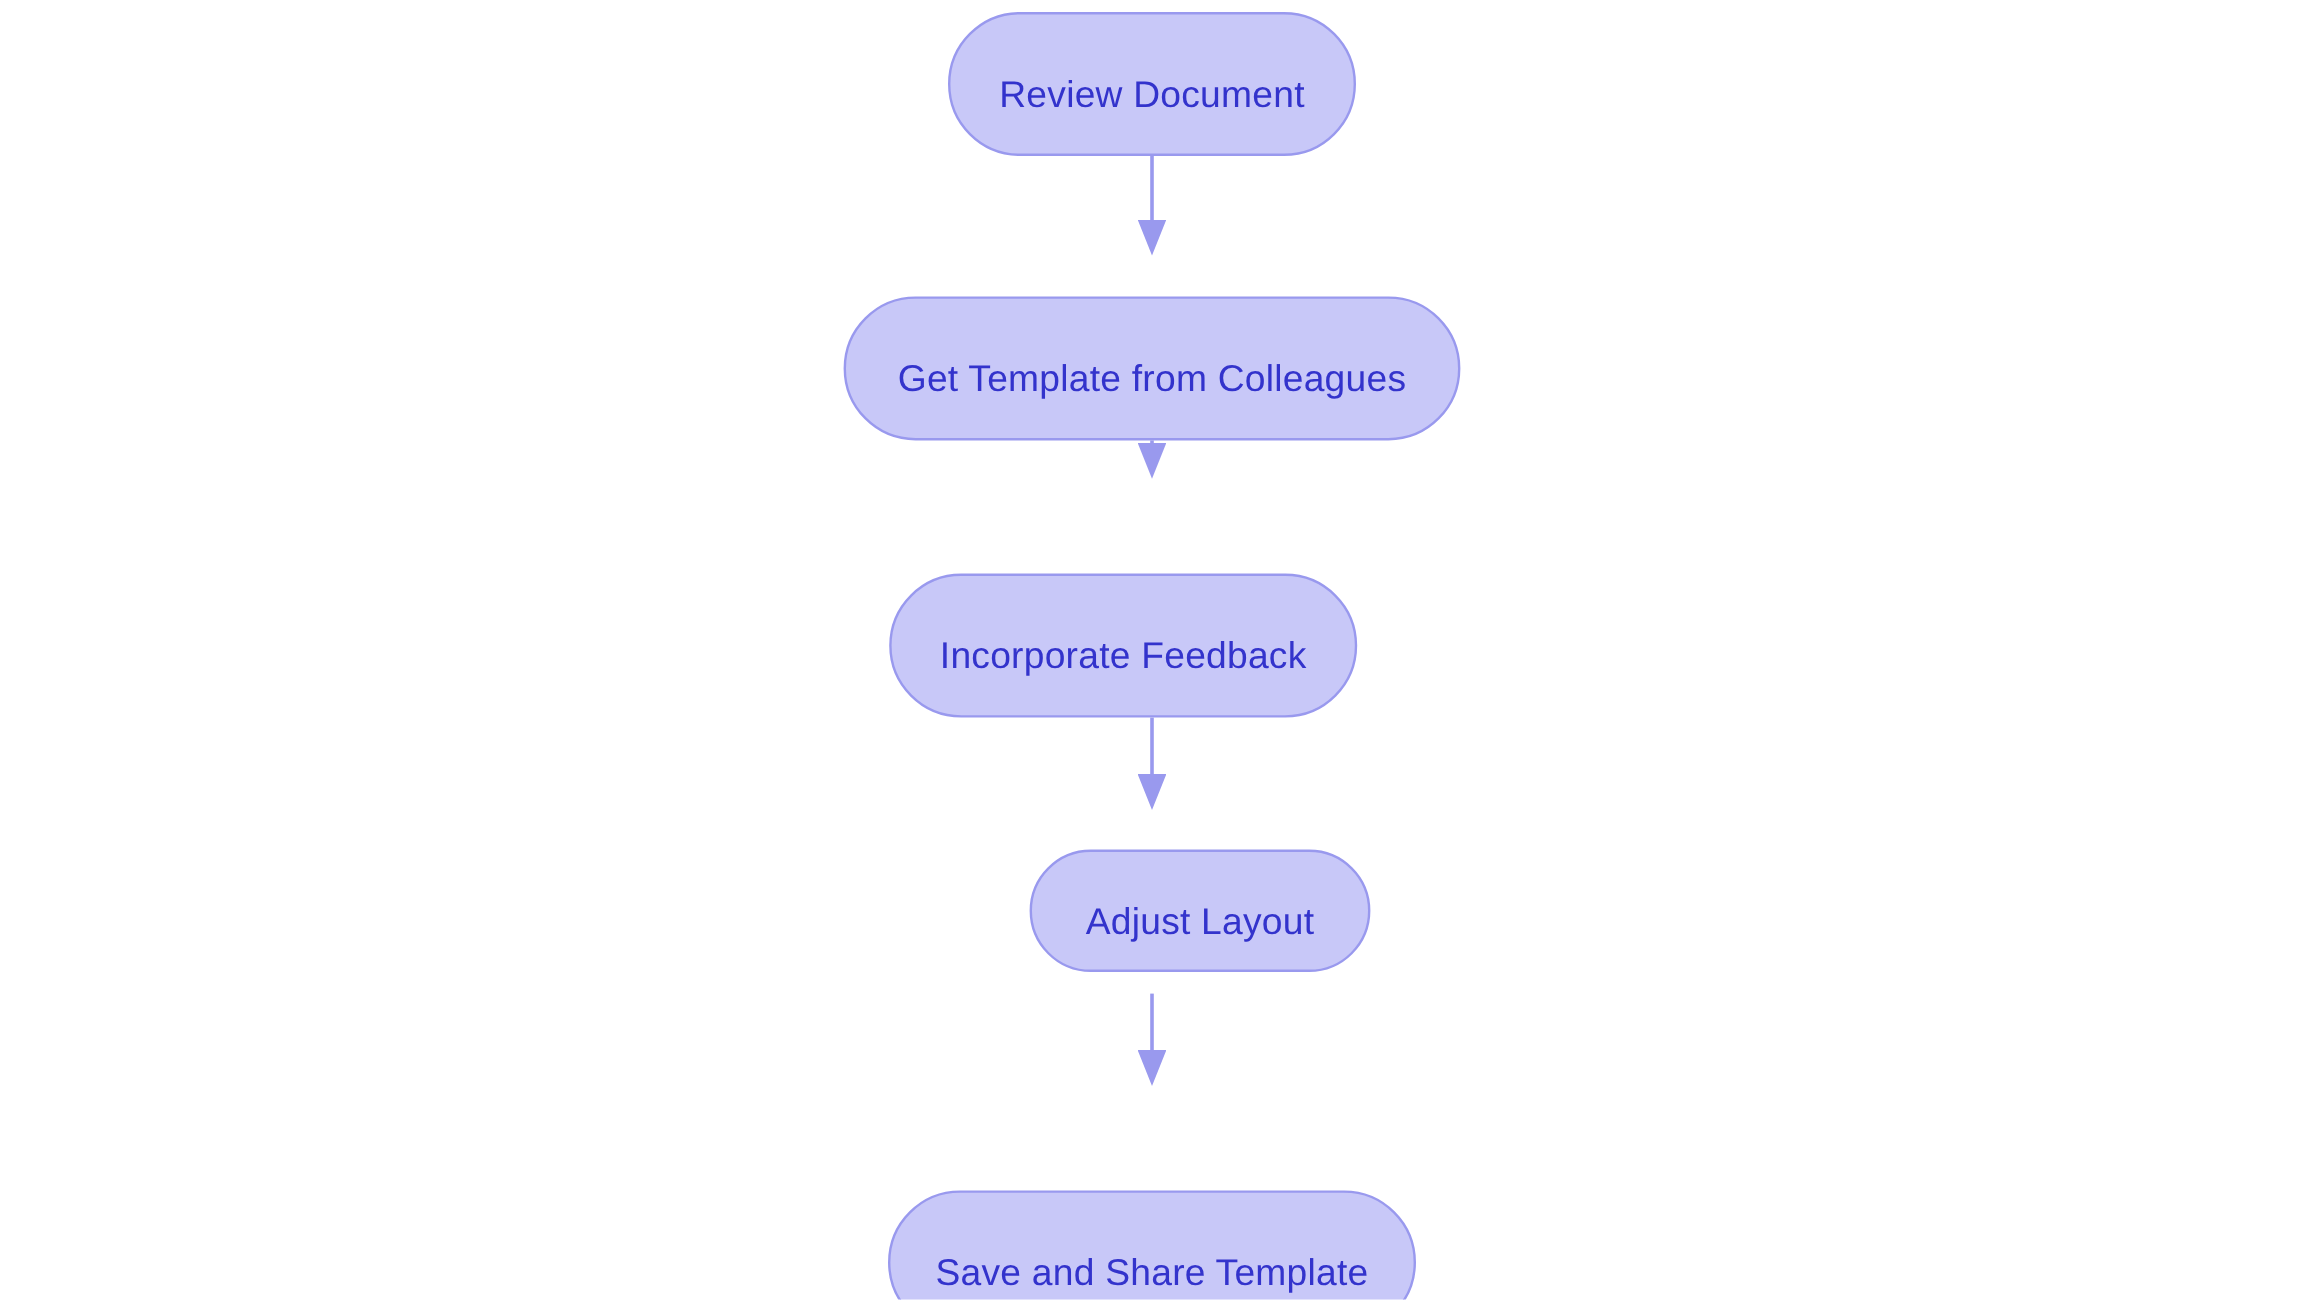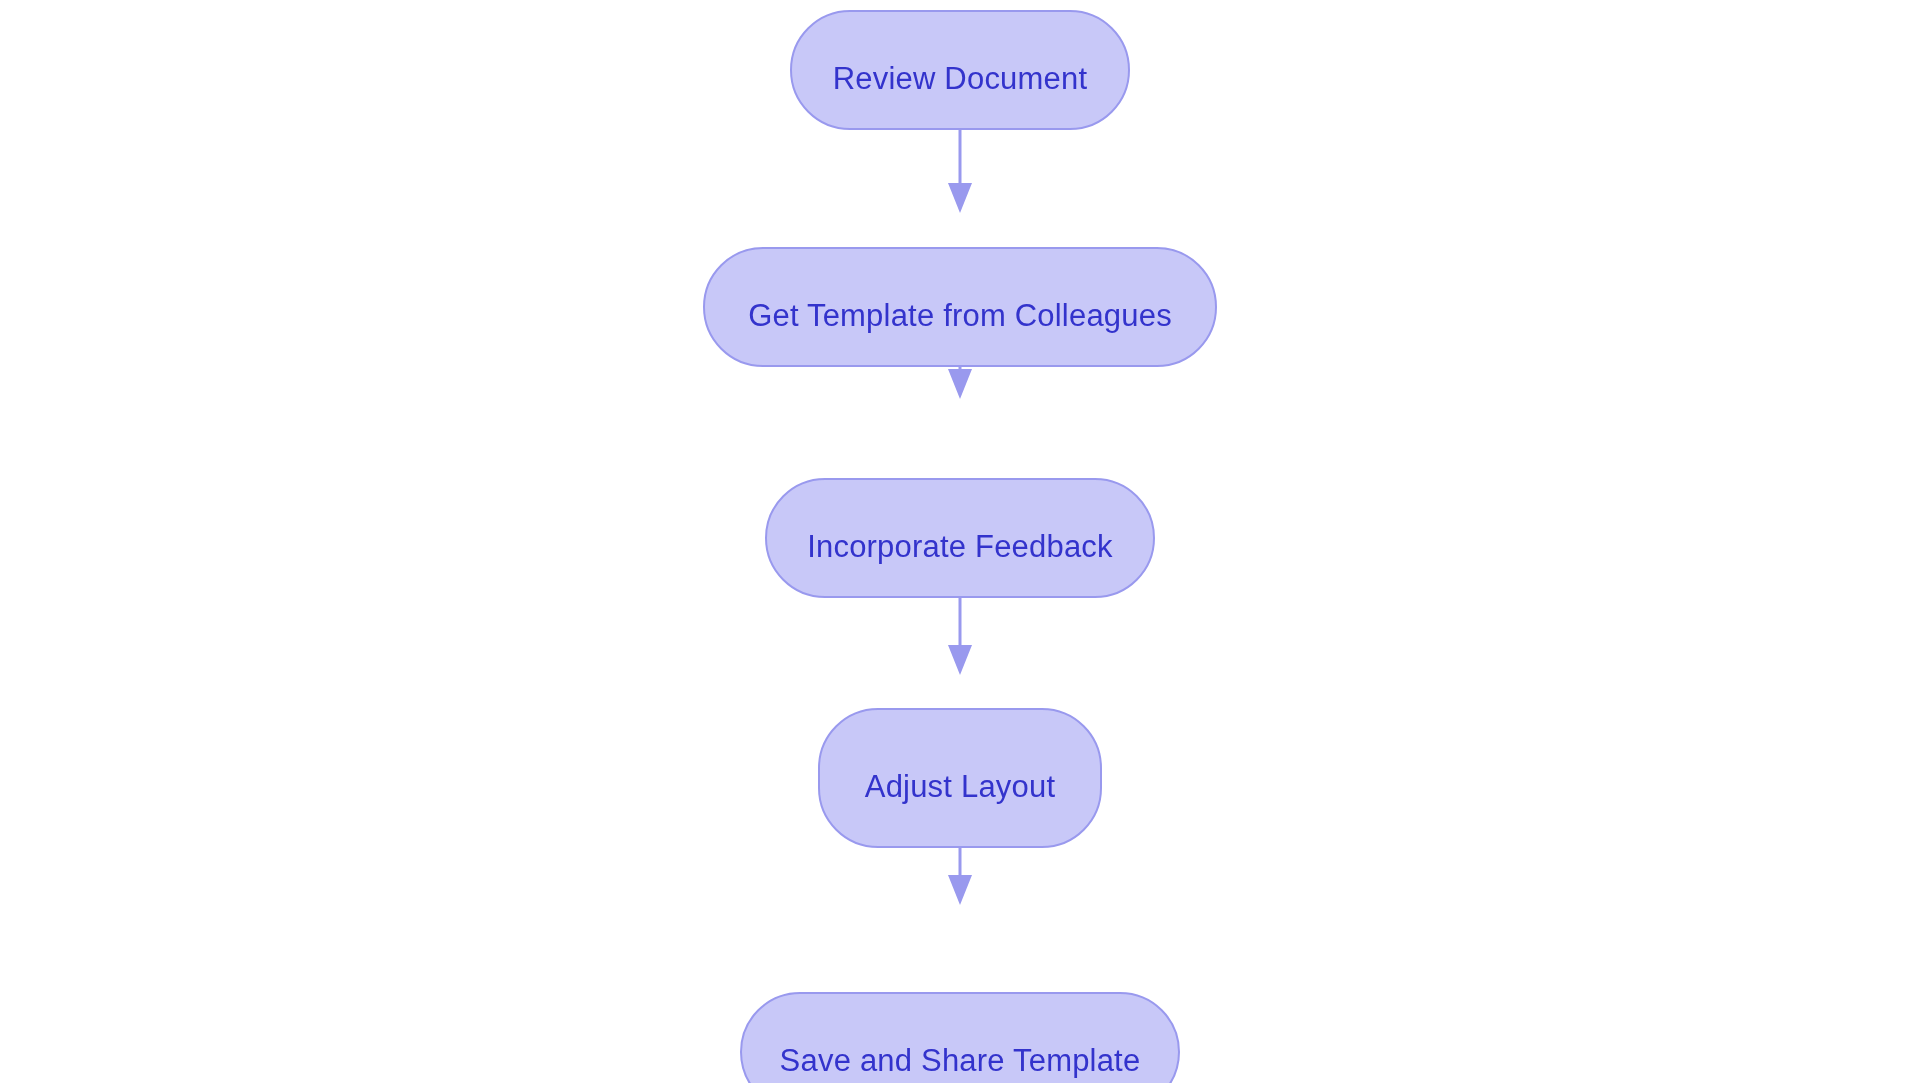--- a/index.html
+++ b/index.html
@@ -81,25 +81,25 @@
   </svg>
 
   <div class="node" style="left:790px; top:10px; width:340px; height:120px;">
     <span class="node-label">Review Document</span>
   </div>
 
   <div class="node" style="left:703px; top:247px; width:514px; height:120px;">
     <span class="node-label">Get Template from Colleagues</span>
   </div>
 
-  <div class="node" style="left:765px; top:478px; width:390px; height:120px;">
+  <div class="node" style="left:741px; top:478px; width:390px; height:120px;">
     <span class="node-label">Incorporate Feedback</span>
   </div>
 
-  <div class="node" style="left:818px; top:708px; width:284px; height:140px;">
+  <div class="node" style="left:858px; top:708px; width:284px; height:102px;">
     <span class="node-label">Adjust Layout</span>
   </div>
 
   <div class="node" style="left:740px; top:992px; width:440px; height:120px;">
     <span class="node-label">Save and Share Template</span>
   </div>
 
 </div>
 
 </body></html>

